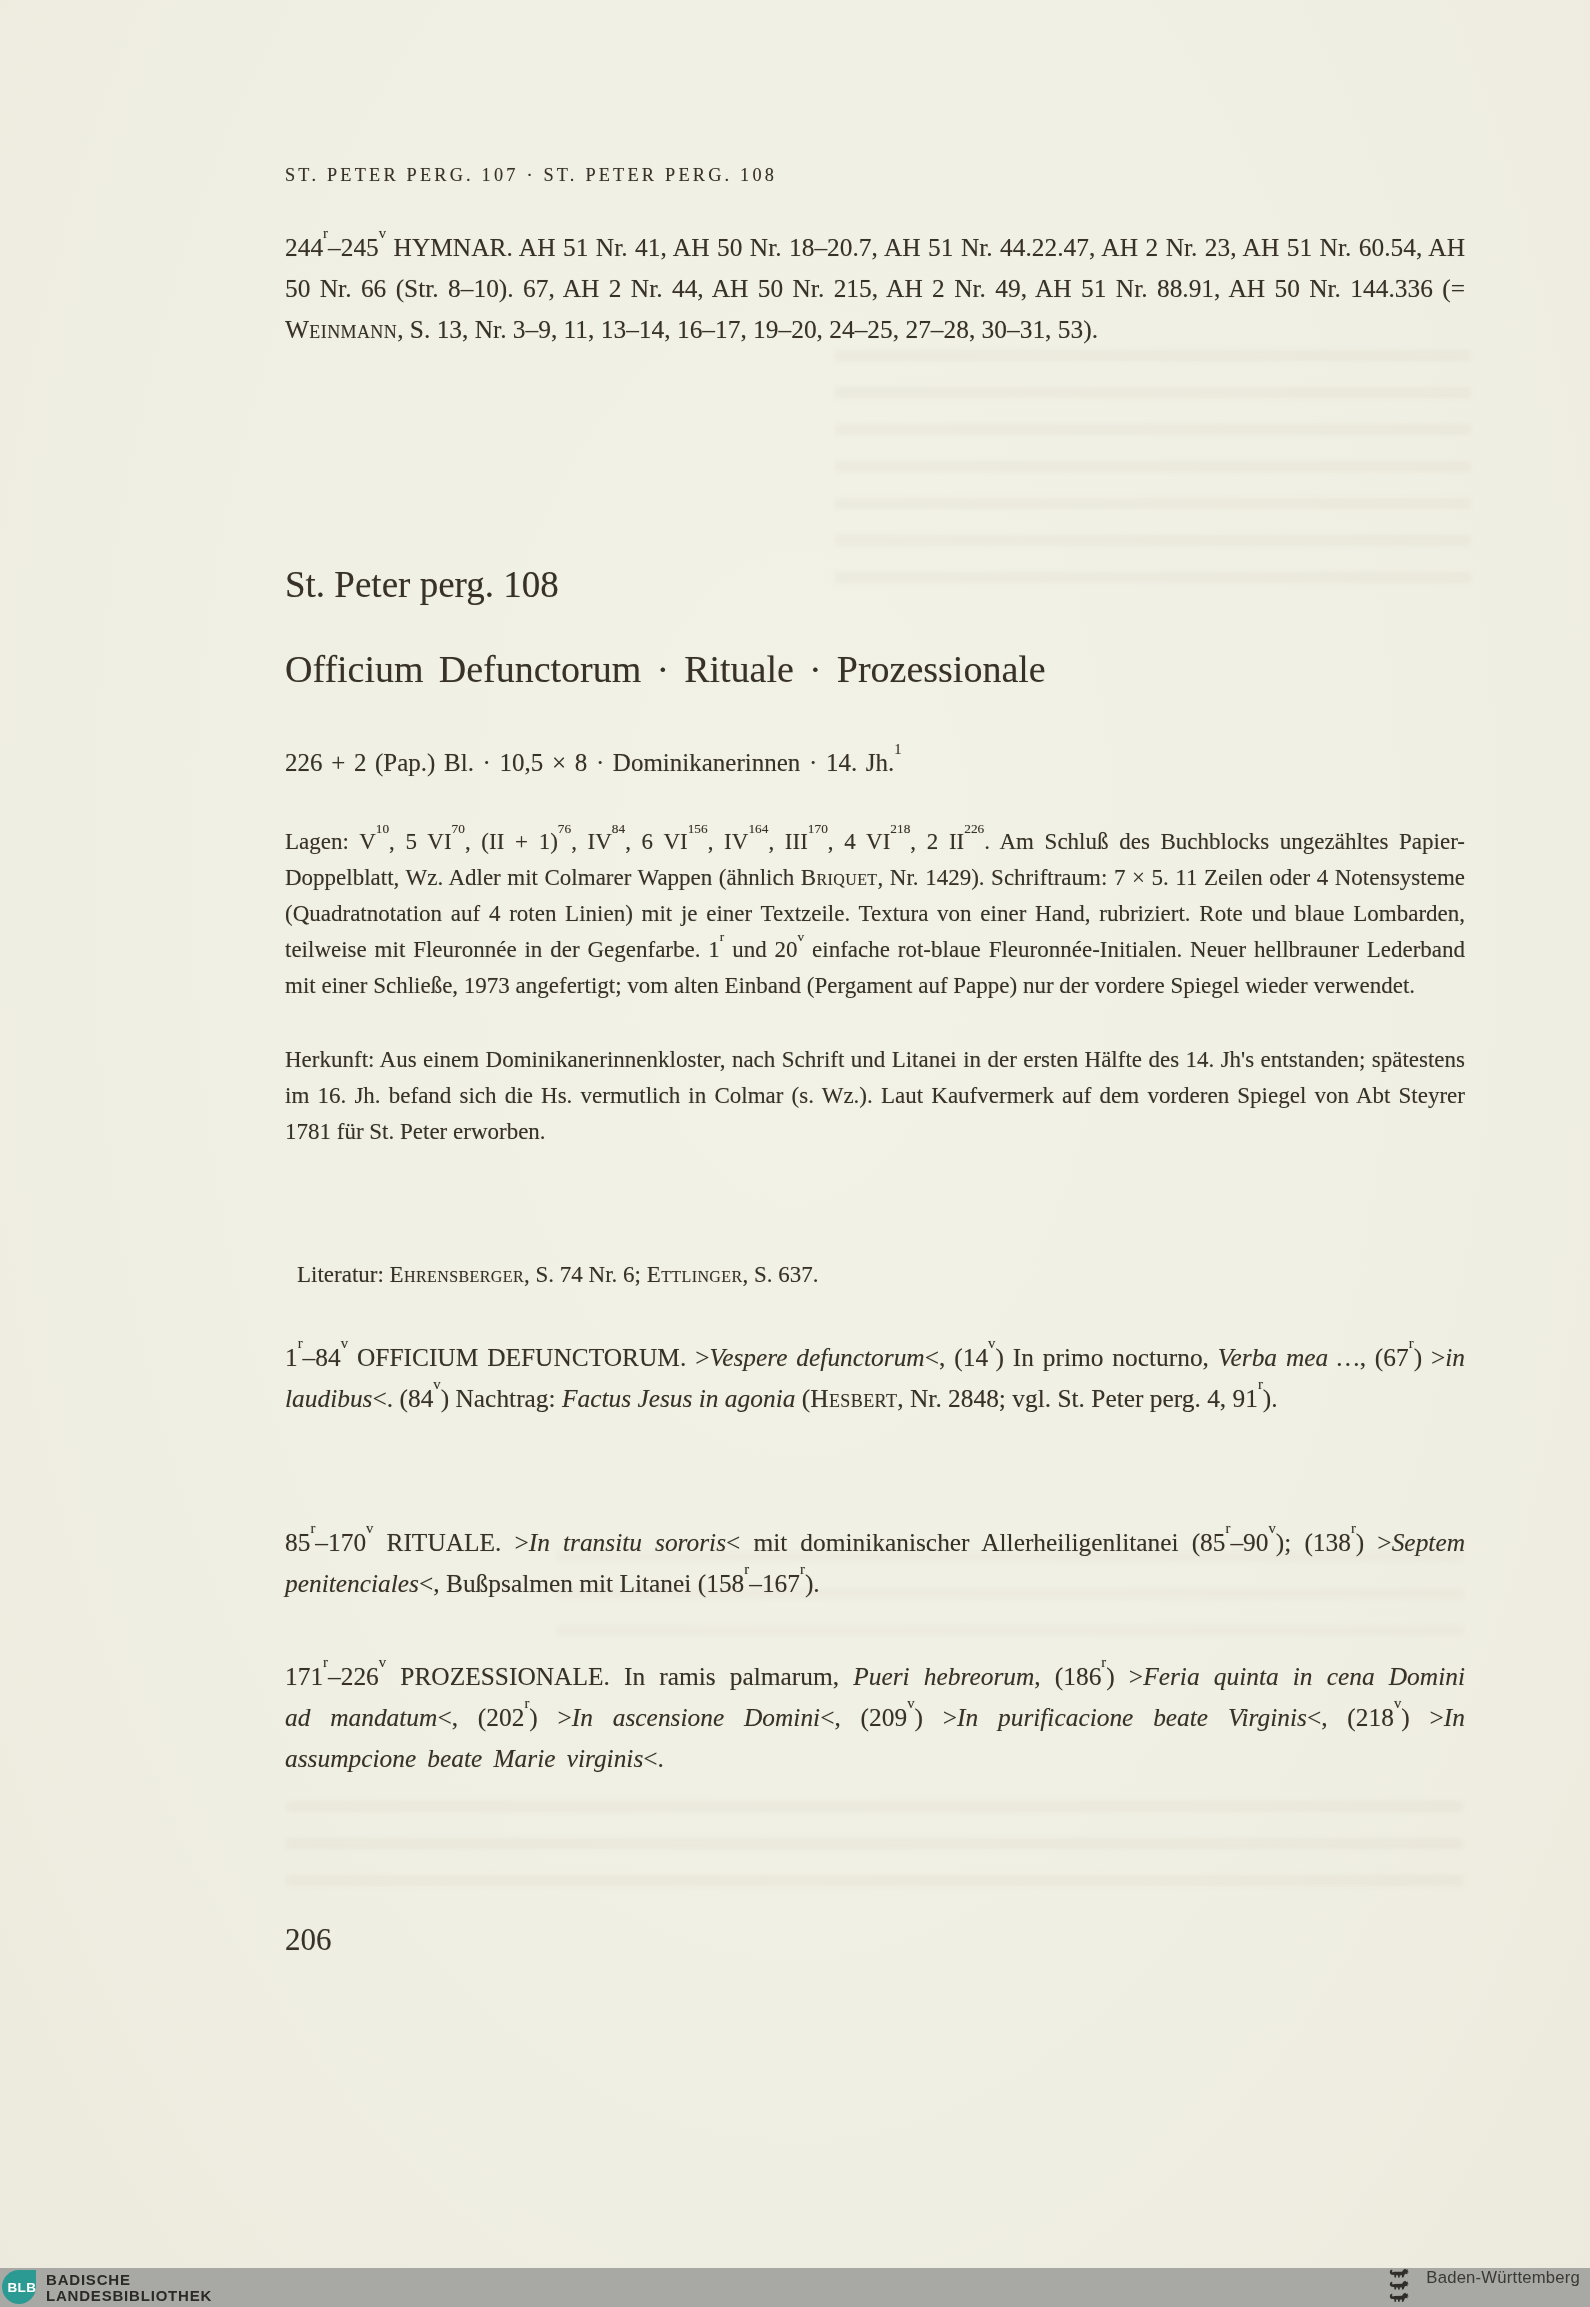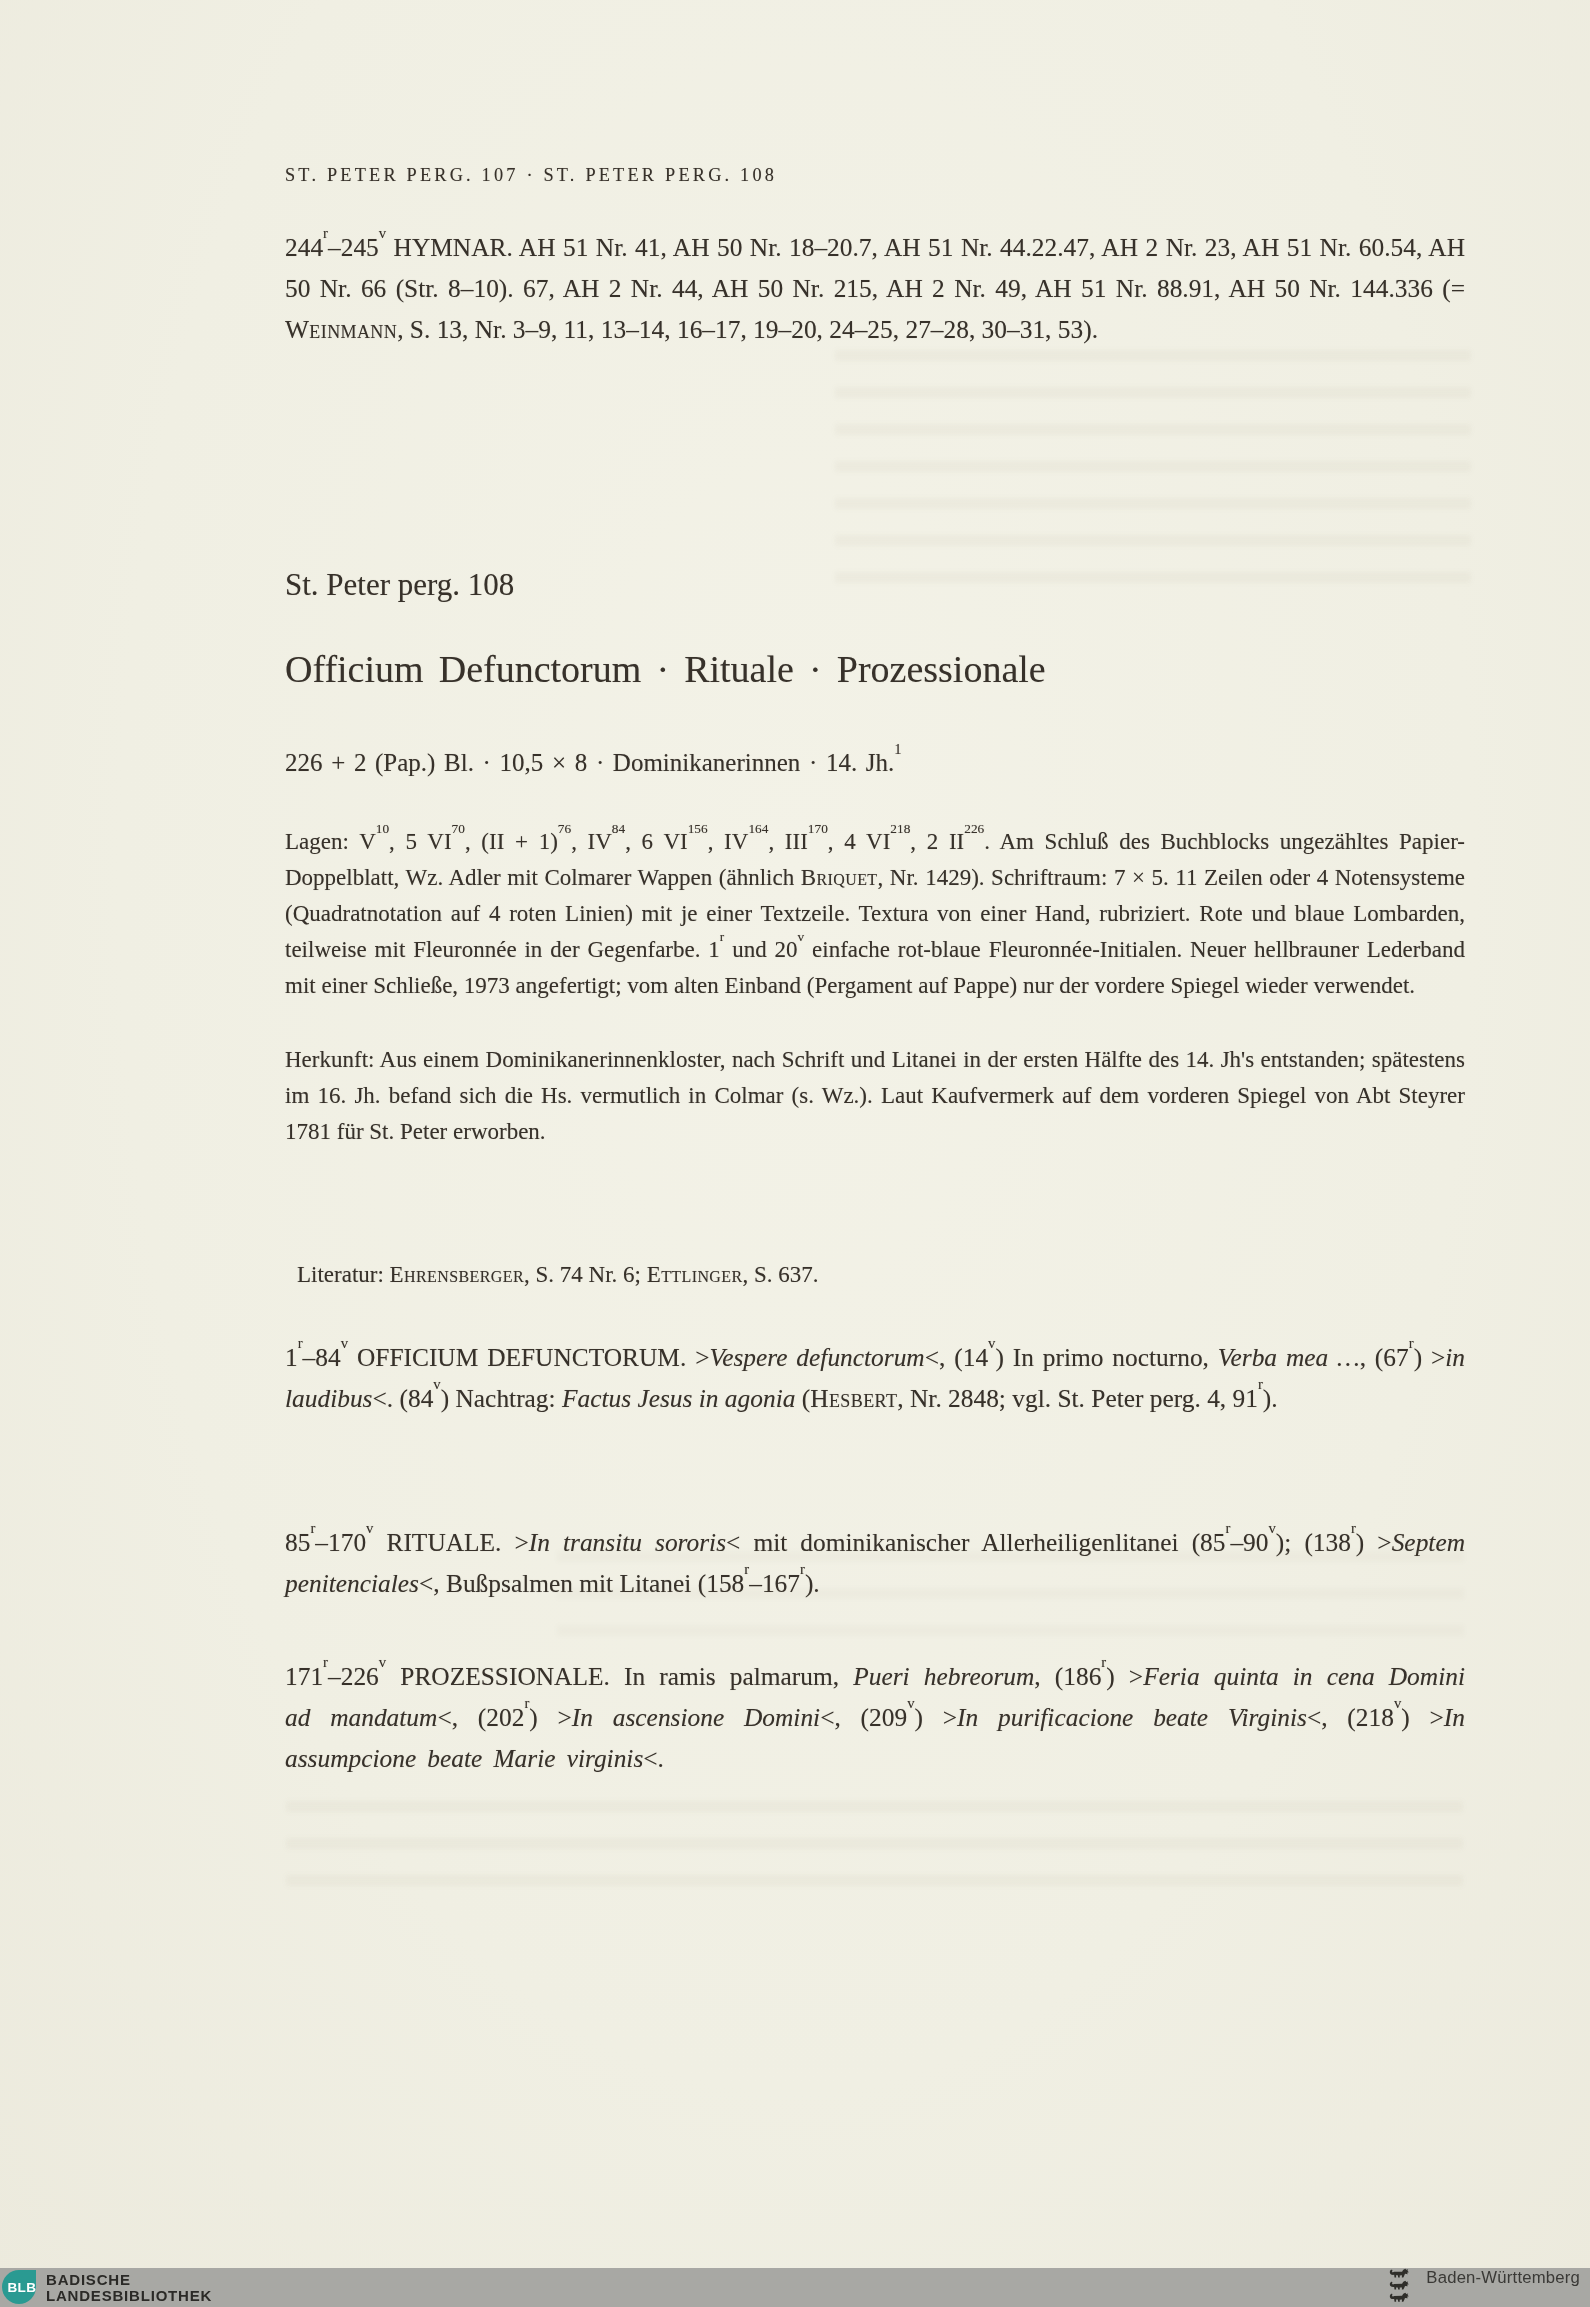--- a/index.html
+++ b/index.html
@@ -10,21 +10,21 @@
   body{width:1591px;height:2307px;position:relative;overflow:hidden;
        font-family:"Liberation Serif","DejaVu Serif",serif;color:var(--ink);}
   .scan{position:absolute;inset:0;
         background:radial-gradient(ellipse at 50% 38%, #f3f2e7 0%, #f0efe3 60%, #eceadd 100%);}
   .txt{position:absolute;left:285px;width:1180px;
        text-shadow:0 0 0.8px rgba(55,49,42,.35);}
   .just{text-align:justify;text-align-last:left;}
   .entry{font-size:25.4px;line-height:41px;}
   .descr{font-size:23px;line-height:36px;}
   .running{font-size:18.3px;letter-spacing:3.2px;line-height:22px;}
-  .sig{font-size:31px;line-height:37px;}
+  .sig{font-size:37px;line-height:37px;}
   .title{font-size:38px;line-height:45px;word-spacing:5.6px;}
   .format{font-size:25px;line-height:32px;word-spacing:2.4px;}
   .pagenum{font-size:31px;line-height:37px;}
   .i{font-style:italic;}
   .sc{font-variant:small-caps;letter-spacing:0.4px;}
   sup{font-size:.58em;line-height:0;position:relative;top:-.55em;letter-spacing:0;}
   .bleed{position:absolute;filter:blur(2.4px);opacity:.55;pointer-events:none;
          background:repeating-linear-gradient(180deg, rgba(140,128,100,.10) 0 11px, rgba(0,0,0,0) 11px 37px);}
   
   .footer{position:absolute;left:0;bottom:0;width:1591px;height:39px;background:var(--footer-bar);
@@ -58,20 +58,21 @@
   <p class="txt descr just" style="top:1042px;margin:0"><span>Herkunft: Aus einem Dominikanerinnenkloster, nach Schrift und Litanei in der ersten Hälfte des 14. Jh's entstanden; spätestens im 16. Jh. befand sich die Hs. vermutlich in Colmar (s. Wz.). Laut Kaufvermerk auf dem vorderen Spiegel von Abt Steyrer 1781 für St. Peter erworben.</span></p>
 
   <p class="txt descr" style="top:1245px;margin:12px"><span>Literatur: </span><span class="sc">Ehrensberger</span><span>, S. 74 Nr. 6; </span><span class="sc">Ettlinger</span><span>, S. 637.</span></p>
 
   <p class="txt entry just" style="top:1337px;margin:0"><span>1</span><sup>r</sup><span>–84</span><sup>v</sup><span> OFFICIUM DEFUNCTORUM. &gt;</span><span class="i">Vespere defunctorum</span><span>&lt;, (14</span><sup>v</sup><span>) In primo nocturno, </span><span class="i">Verba mea …</span><span>, (67</span><sup>r</sup><span>) &gt;</span><span class="i">in laudibus</span><span>&lt;. (84</span><sup>v</sup><span>) Nachtrag: </span><span class="i">Factus Jesus in agonia</span><span> (</span><span class="sc">Hesbert</span><span>, Nr. 2848; vgl. St. Peter perg. 4, 91</span><sup>r</sup><span>).</span></p>
 
   <p class="txt entry just" style="top:1522px;margin:0"><span>85</span><sup>r</sup><span>–170</span><sup>v</sup><span> RITUALE. &gt;</span><span class="i">In transitu sororis</span><span>&lt; mit dominikanischer Allerheiligenlitanei (85</span><sup>r</sup><span>–90</span><sup>v</sup><span>); (138</span><sup>r</sup><span>) &gt;</span><span class="i">Septem penitenciales</span><span>&lt;, Bußpsalmen mit Litanei (158</span><sup>r</sup><span>–167</span><sup>r</sup><span>).</span></p>
 
   <p class="txt entry just" style="top:1656px;margin:0;word-spacing:4.8px"><span>171</span><sup>r</sup><span>–226</span><sup>v</sup><span> PROZESSIONALE. In ramis palmarum, </span><span class="i">Pueri hebreorum</span><span>, (186</span><sup>r</sup><span>) &gt;</span><span class="i">Feria quinta in cena Domini ad mandatum</span><span>&lt;, (202</span><sup>r</sup><span>) &gt;</span><span class="i">In ascensione Domini</span><span>&lt;, (209</span><sup>v</sup><span>) &gt;</span><span class="i">In purificacione beate Virginis</span><span>&lt;, (218</span><sup>v</sup><span>) &gt;</span><span class="i">In assumpcione beate Marie virginis</span><span>&lt;.</span></p>
 
+  <div class="txt pagenum" style="top:1921px">206</div>
 
   <div class="bleed" style="left:835px;top:350px;width:636px;height:239px"></div>
   <div class="bleed" style="left:557px;top:1551px;width:907px;height:87px;opacity:.4"></div>
   <div class="bleed" style="left:286px;top:1801px;width:1177px;height:95px"></div>
 
   <div class="footer">
     <div class="badge">
       <span>BLB</span>
     </div>
     <div class="libname">

